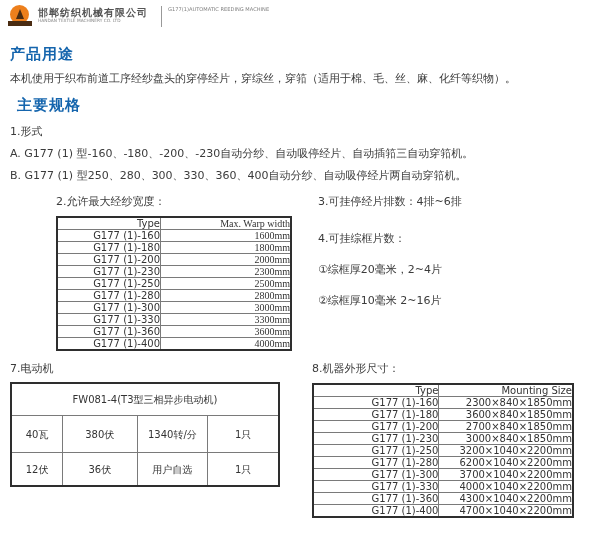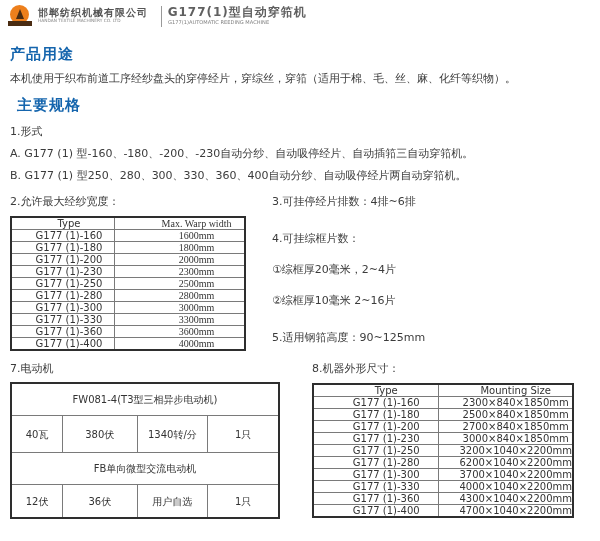--- a/index.html
+++ b/index.html
@@ -22,32 +22,32 @@
 
   
   .content{padding:0 10px 0 10px;}
   .h-blue{color:#1565ad;font-size:15px;font-weight:bold;letter-spacing:1px;margin:10px 0 0 0;}
   .h-blue.indent{margin-left:7px;}
   .txt{font-size:11px;color:#3b3b3b;line-height:15px;}
   .usage-p{margin:7px 0 0 0;}
   .form-block{margin-top:9px;}
   .form-line{margin-top:7px;}
 
-  .two-col{display:flex;margin-top:11px;}
+  .two-col{display:flex;margin-top:11px;margin-left:46px;}
   .col-left{width:254px;flex:0 0 auto;}
   .col-right{flex:1;padding-left:8px;}
   .spec3{margin-top:0;}
   .spec4{margin-top:22px;}
   .spec4a{margin-top:16px;}
   .spec4b{margin-top:16px;}
   .spec5{margin-top:22px;}
 
   table{border-collapse:collapse;background:#fff;}
   .data-table{border:2px solid #2e2e2e;margin-top:7px;}
-  .data-table td,.data-table th{border:1px solid #7a7a7a;font-weight:normal;font-size:10px;line-height:11px;height:11px;padding:0;color:#333;text-align:center;white-space:nowrap;}
+  .data-table td,.data-table th{border:1px solid #7a7a7a;font-weight:normal;font-size:10px;line-height:11px;height:11px;padding:0;color:#333;text-align:right;white-space:nowrap;}
   .warp-table{width:236px;}
   .warp-table td:first-child,.warp-table th:first-child{width:90px;padding-left:12px;}
   .warp-table td:last-child,.warp-table th:last-child{padding-left:34px;font-family:Liberation Serif, serif;}
 
   .item6{margin-top:8px;}
   .bottom-cols{display:flex;margin-top:10px;}
   .bcol-left{width:302px;flex:0 0 auto;}
   .bcol-right{flex:1;}
 
   .motor-table{width:270px;margin-top:6px;}
@@ -75,21 +75,20 @@
       <div class="sun"></div>
       <div class="tower"></div>
       <div class="base"></div>
     </div>
     <div class="co-block">
       <div class="co-cn">邯郸纺织机械有限公司</div>
       <div class="co-en">HANDAN TEXTILE MACHINERY CO. LTD</div>
     </div>
     <div class="hdr-divider"></div>
     <div class="title-block">
-      <div class="title-cn">G177(1)型自动穿筘机</div>
       <div class="title-en">G177(1)AUTOMATIC REEDING MACHINE</div>
     </div>
   </div>
 
   <div class="content">
 
     <div class="h-blue">产品用途</div>
     <div class="txt usage-p">本机使用于织布前道工序经纱盘头的穿停经片，穿综丝，穿筘（适用于棉、毛、丝、麻、化纤等织物）。</div>
 
     <div class="h-blue indent">主要规格</div>
@@ -152,21 +151,20 @@
                 <td>4000mm</td>
               </tr>
             </tbody>
         </table>
       </div>
       <div class="col-right">
         <div class="txt spec3">3.可挂停经片排数：4排~6排</div>
         <div class="txt spec4">4.可挂综框片数：</div>
         <div class="txt spec4a">①综框厚20毫米，2~4片</div>
         <div class="txt spec4b">②综框厚10毫米 2~16片</div>
-        <div class="txt spec5">5.适用钢筘高度：90~125mm</div>
       </div>
     </div>
 
 
     <div class="bottom-cols">
       <div class="bcol-left">
         <div class="txt">7.电动机</div>
         <table class="data-table motor-table">
           <colgroup>
               <col class="c1">
@@ -177,23 +175,20 @@
           <tbody>
               <tr class="r1">
             <td colspan="4">FW081-4(T3型三相异步电动机)</td>
           </tr>
           <tr class="r2">
             <td>40瓦</td>
             <td>380伏</td>
             <td>1340转/分</td>
             <td>1只</td>
           </tr>
-          <tr class="r3">
-            <td colspan="4">FB单向微型交流电动机</td>
-          </tr>
           <tr class="r4">
             <td>12伏</td>
             <td>36伏</td>
             <td>用户自选</td>
             <td>1只</td>
           </tr>
         </tbody>
           </table>
       </div>
       <div class="bcol-right">
@@ -205,21 +200,21 @@
               <th>Mounting Size</th>
             </tr>
           </thead>
           <tbody>
               <tr>
                 <td>G177 (1)-160</td>
                 <td>2300×840×1850mm</td>
               </tr>
               <tr>
                 <td>G177 (1)-180</td>
-                <td>2500×840×1850mm</td>
+                <td>3600×840×1850mm</td>
               </tr>
               <tr>
                 <td>G177 (1)-200</td>
                 <td>2700×840×1850mm</td>
               </tr>
               <tr>
                 <td>G177 (1)-230</td>
                 <td>3000×840×1850mm</td>
               </tr>
               <tr>

